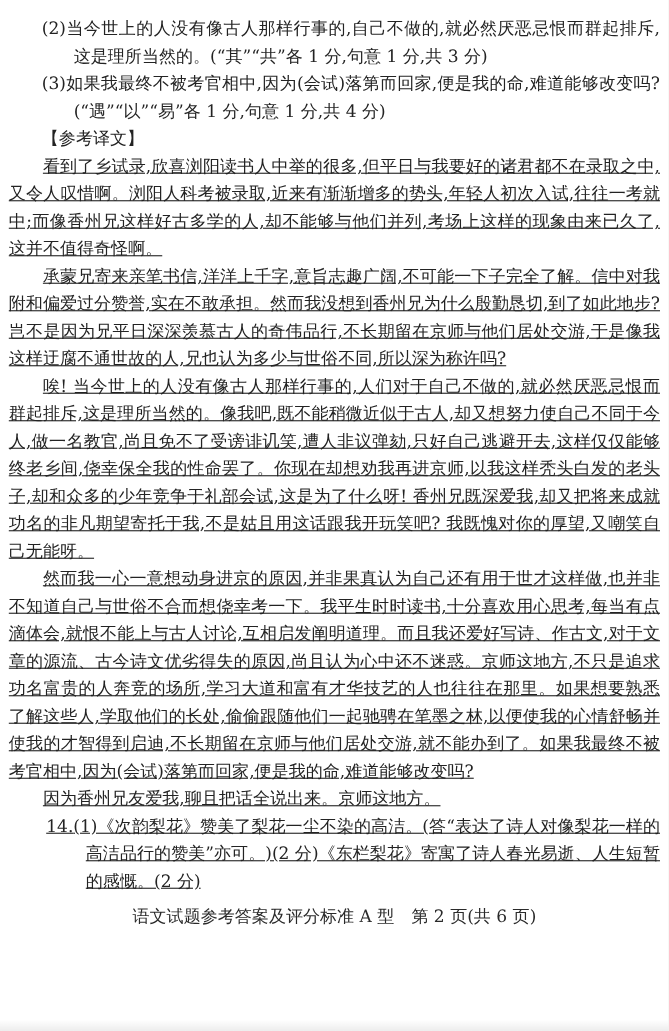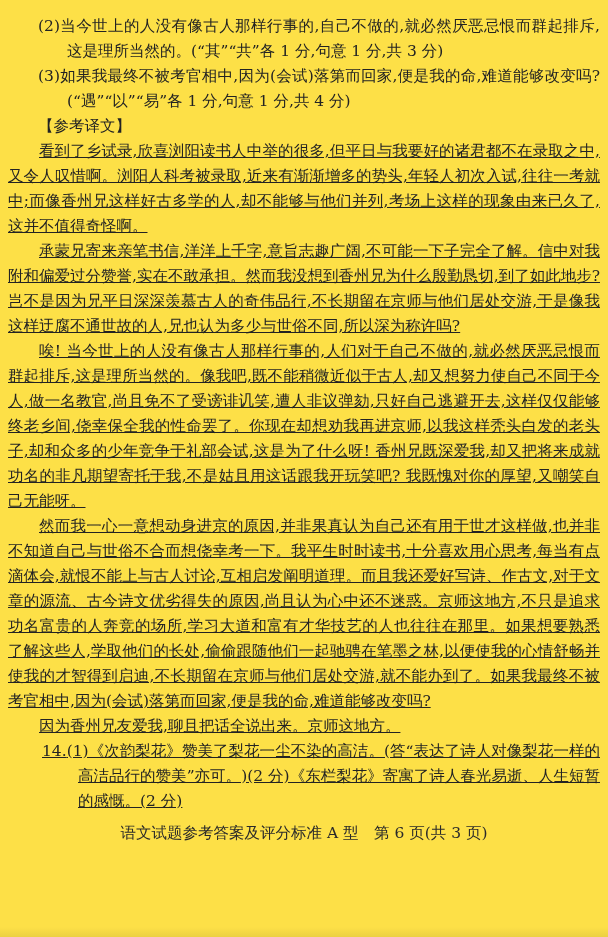--- a/index.html
+++ b/index.html
@@ -2,21 +2,21 @@
 <html><head>
 <meta charset="utf-8">
 <style>
   html, body { margin: 0; padding: 0; background: #e9e9e7; }
   .page {
     width: 608px;
     height: 937px;
     box-sizing: border-box;
     margin: 0;
     padding: 14px 8px 0 8px;
-    background: #fde047;
+    background: #ffffff;
     color: #232323;
     font-family: "DejaVu Serif", "Liberation Serif", serif;
     font-size: 15.5px;
     line-height: 25px;
     text-align: justify;
     overflow: hidden;
     position: relative;
   }
   .page::after {
     content: "";
@@ -67,15 +67,15 @@
   <p class="para">承蒙兄寄来亲笔书信,洋洋上千字,意旨志趣广阔,不可能一下子完全了解。信中对我附和偏爱过分赞誉,实在不敢承担。然而我没想到香州兄为什么殷勤恳切,到了如此地步?岂不是因为兄平日深深羡慕古人的奇伟品行,不长期留在京师与他们居处交游,于是像我这样迂腐不通世故的人,兄也认为多少与世俗不同,所以深为称许吗?</p>
 
   <p class="para">唉! 当今世上的人没有像古人那样行事的,人们对于自己不做的,就必然厌恶忌恨而群起排斥,这是理所当然的。像我吧,既不能稍微近似于古人,却又想努力使自己不同于今人,做一名教官,尚且免不了受谤诽讥笑,遭人非议弹劾,只好自己逃避开去,这样仅仅能够终老乡间,侥幸保全我的性命罢了。你现在却想劝我再进京师,以我这样秃头白发的老头子,却和众多的少年竞争于礼部会试,这是为了什么呀! 香州兄既深爱我,却又把将来成就功名的非凡期望寄托于我,不是姑且用这话跟我开玩笑吧? 我既愧对你的厚望,又嘲笑自己无能呀。</p>
 
   <p class="para">然而我一心一意想动身进京的原因,并非果真认为自己还有用于世才这样做,也并非不知道自己与世俗不合而想侥幸考一下。我平生时时读书,十分喜欢用心思考,每当有点滴体会,就恨不能上与古人讨论,互相启发阐明道理。而且我还爱好写诗、作古文,对于文章的源流、古今诗文优劣得失的原因,尚且认为心中还不迷惑。京师这地方,不只是追求功名富贵的人奔竞的场所,学习大道和富有才华技艺的人也往往在那里。如果想要熟悉了解这些人,学取他们的长处,偷偷跟随他们一起驰骋在笔墨之林,以便使我的心情舒畅并使我的才智得到启迪,不长期留在京师与他们居处交游,就不能办到了。如果我最终不被考官相中,因为(会试)落第而回家,便是我的命,难道能够改变吗?</p>
 
   <p class="para">因为香州兄友爱我,聊且把话全说出来。京师这地方。</p>
 
   <div class="item14"><span class="num">14.</span><span>(1)《次韵梨花》赞美了梨花一尘不染的高洁。(答“表达了诗人对像梨花一样的高洁品行的赞美”亦可。)(2 分)《东栏梨花》寄寓了诗人春光易逝、人生短暂的感慨。(2 分)</span></div>
 
-  <div class="footer">语文试题参考答案及评分标准 A 型　第 6 页(共 3 页)</div>
+  <div class="footer">语文试题参考答案及评分标准 A 型　第 2 页(共 6 页)</div>
 
 </div>
 
 </body></html>

